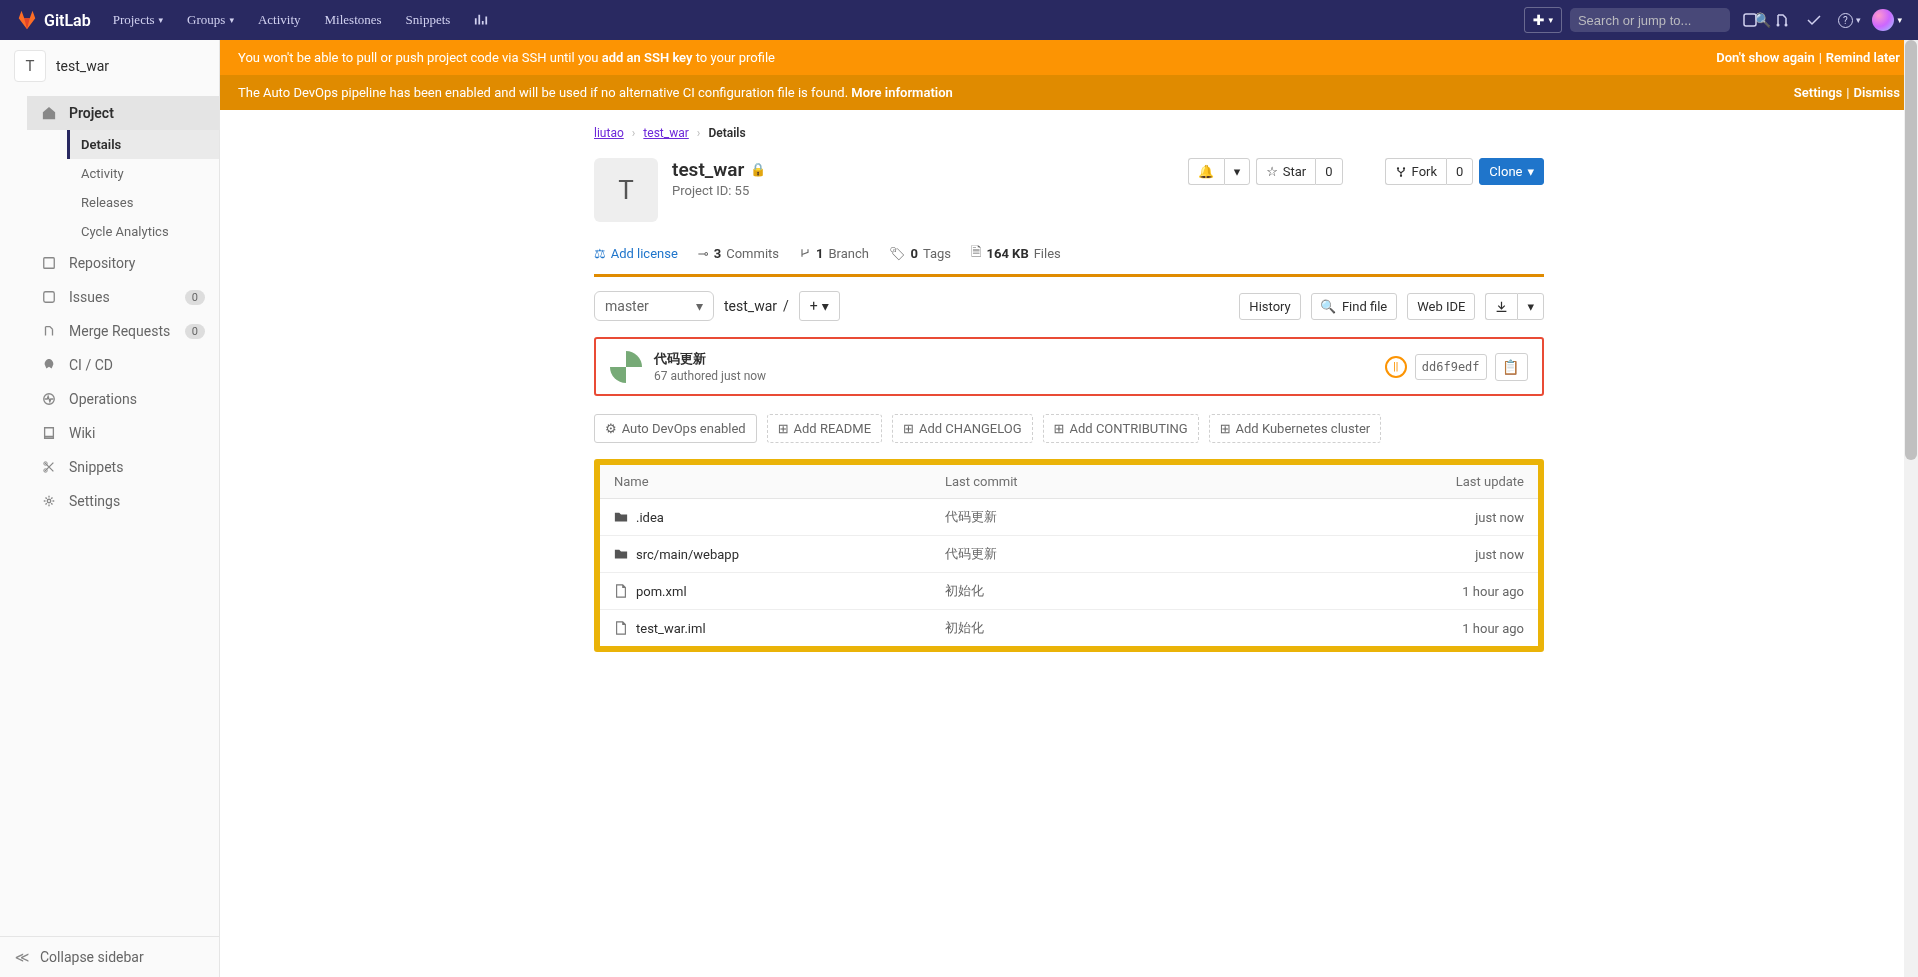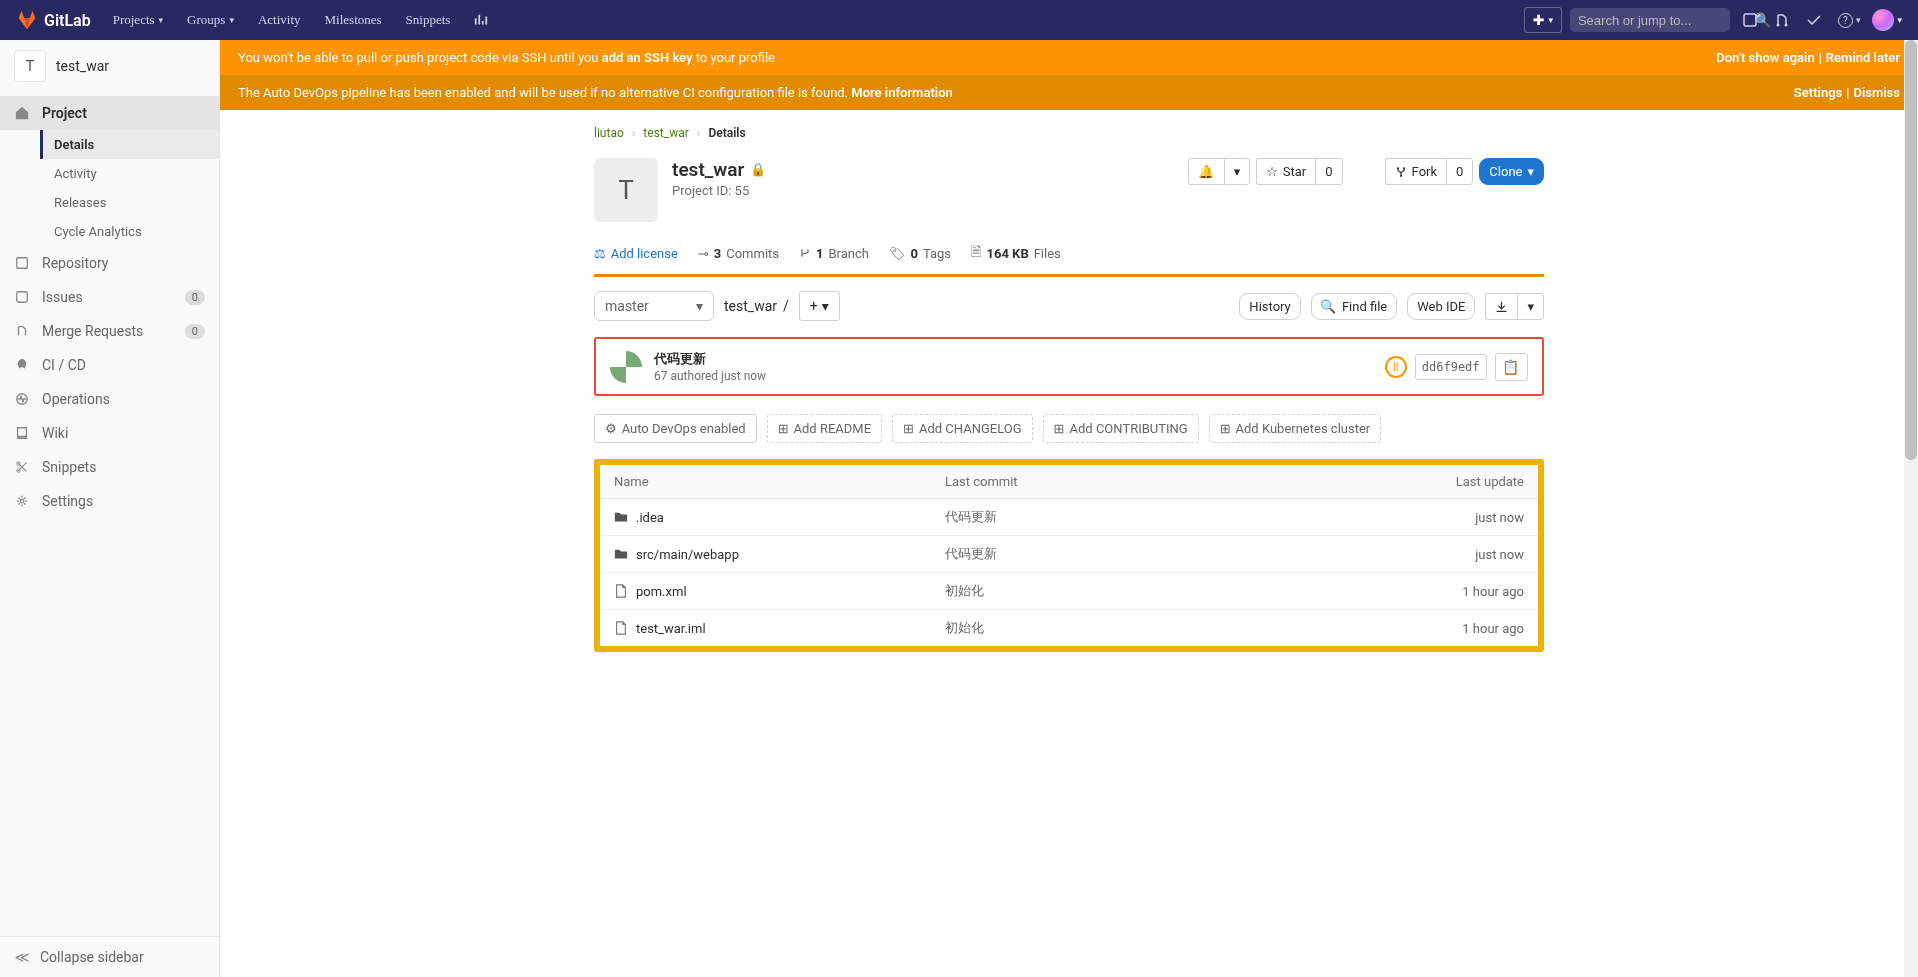--- a/index.html
+++ b/index.html
@@ -20,51 +20,51 @@
 .nav-search input { background: transparent; border: none; color: #fff; outline: none; font-size: 13px; flex: 1; }
 .nav-search input::placeholder { color: #bababf; }
 .nav-icon { padding: 4px; cursor: pointer; display: flex; align-items: center; color: #d1d1f0; }
 .avatar { width: 22px; height: 22px; border-radius: 50%; background: radial-gradient(circle at 30% 30%, #f9c, #c6f, #9cf); cursor: pointer; }
 
 
 .sidebar { position: fixed; top: 40px; left: 0; bottom: 0; width: 220px; background: #fafafa; border-right: 1px solid #e5e5e5; display: flex; flex-direction: column; }
 .sidebar-project { display: flex; align-items: center; gap: 10px; padding: 10px 14px; border-bottom: none; }
 .project-avatar { width: 32px; height: 32px; background: #fff; border: 1px solid #e5e5e5; border-radius: 4px; display: flex; align-items: center; justify-content: center; font-size: 15px; color: #555; }
 .sidebar-menu { flex: 1; overflow-y: auto; padding-top: 4px; }
-.sidebar-item { display: flex; align-items: center; gap: 12px; padding: 9px 14px; color: #666; cursor: pointer; position: relative; }
+.sidebar-item { display: flex; align-items: center; gap: 12px; padding: 9px 14px; color: #666; cursor: pointer; position: relative; margin-left: 27px; }
 .sidebar-item.active { background: #e4e4e4; color: #2e2e2e; font-weight: 600; }
 .sidebar-item .badge { margin-left: auto; background: #ddd; color: #666; border-radius: 10px; padding: 1px 7px; font-size: 11px; font-weight: normal; }
 .sidebar-sub { padding-left: 40px; }
 .sidebar-sub .sidebar-item { padding: 7px 14px; font-size: 13px; }
 .sidebar-sub .sidebar-item.active { background: #eaeaea; box-shadow: inset 3px 0 0 #292961; font-weight: 600; }
 .sidebar-footer { border-top: 1px solid #e5e5e5; padding: 12px 14px; display: flex; align-items: center; gap: 10px; color: #666; cursor: pointer; }
 .sb-icon { width: 16px; height: 16px; display: inline-flex; align-items: center; justify-content: center; color: #888; }
 
 
 .main { margin-left: 220px; margin-top: 40px; }
 .alert-bar { display: flex; align-items: center; padding: 10px 18px; color: #fff; font-size: 13px; }
 .alert-bar.ssh { background: #fc9403; }
 .alert-bar.devops { background: #e08b00; }
 .alert-bar .spacer { flex: 1; }
 .alert-bar a { color: #fff; font-weight: 600; }
 .alert-bar .sep { margin: 0 4px; }
 
 .container { max-width: 990px; margin: 0 auto; padding: 16px 20px 40px; }
 .breadcrumb { display: flex; align-items: center; gap: 8px; font-size: 12px; color: #707070; margin-bottom: 18px; }
-.breadcrumb a { color: #4d7c0f; }
+.breadcrumb a { color: #6d28d9; text-decoration: underline; }
 .breadcrumb .crumb-sep { color: #bbb; }
 
 .project-header { display: flex; align-items: flex-start; gap: 14px; margin-bottom: 20px; }
 .project-avatar-lg { width: 64px; height: 64px; background: #eee; border-radius: 6px; display: flex; align-items: center; justify-content: center; font-size: 26px; color: #555; }
 .project-title-row { display: flex; align-items: center; gap: 6px; }
 .project-title { font-size: 19px; font-weight: 600; }
 .lock-icon { color: #999; font-size: 13px; }
 .project-id { color: #707070; font-size: 13px; margin-top: 2px; }
 .project-actions { margin-left: auto; display: flex; align-items: center; gap: 6px; }
-.btn { border: 1px solid #d0d0d0; background: #fff; border-radius: 9px; padding: 5px 9px; font-size: 13px; color: #2e2e2e; cursor: pointer; display: inline-flex; align-items: center; gap: 5px; }
+.btn { border: 1px solid #d0d0d0; background: #fff; border-radius: 3px; padding: 5px 9px; font-size: 13px; color: #2e2e2e; cursor: pointer; display: inline-flex; align-items: center; gap: 5px; }
 .btn.split-l { border-radius: 3px 0 0 3px; border-right: none; }
 .btn.split-r { border-radius: 0 3px 3px 0; }
 .btn-primary { background: #1f75cb; border-color: #1f75cb; color: #fff; }
 
 .project-stats { display: flex; align-items: center; gap: 20px; font-size: 13px; color: #666; margin-bottom: 10px; }
 .project-stats .stat { display: flex; align-items: center; gap: 5px; cursor: pointer; }
 .project-stats .stat strong { color: #2e2e2e; }
 .project-stats .add-license { color: #1f75cb; }
 
 .divider-line { border-top: 3px solid #e08b00; margin-bottom: 14px; }

